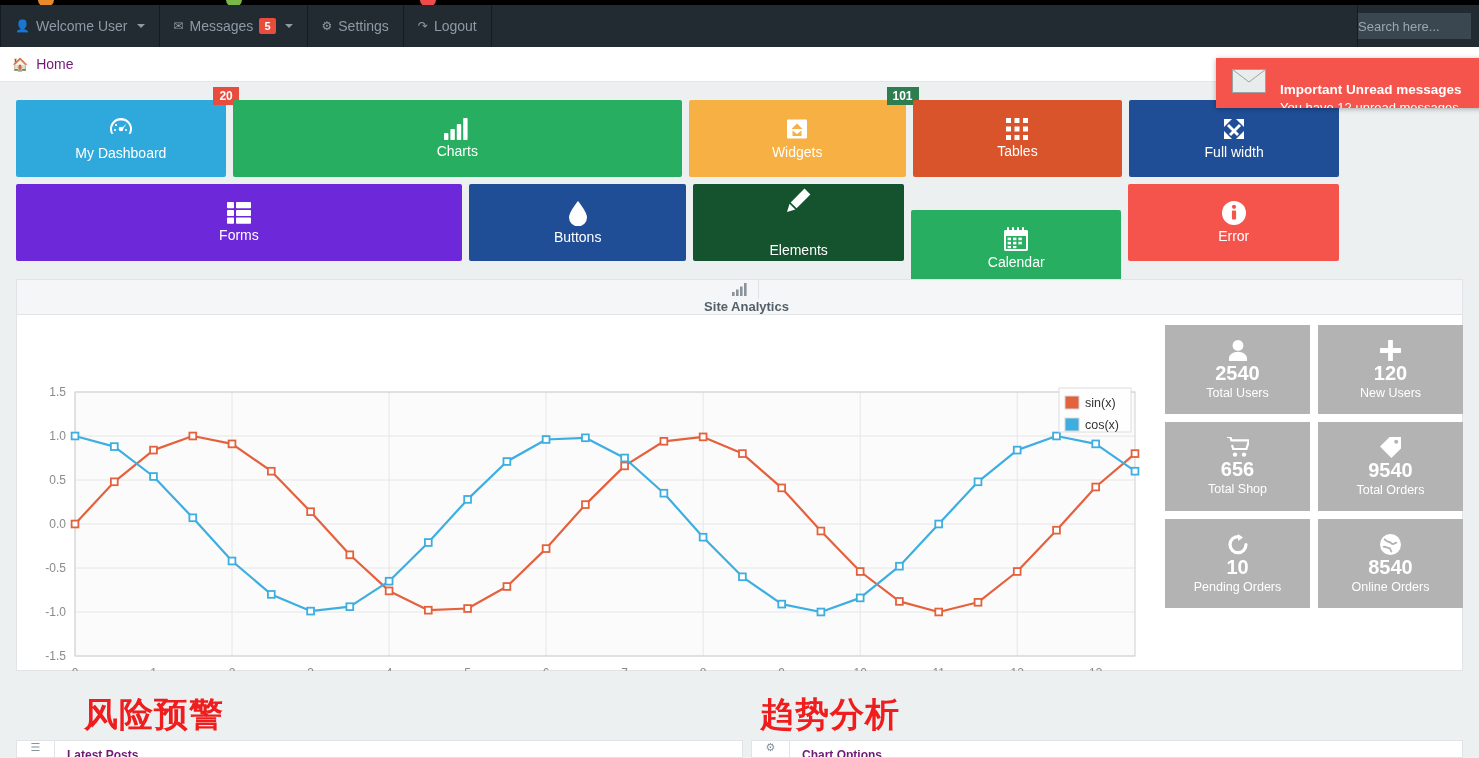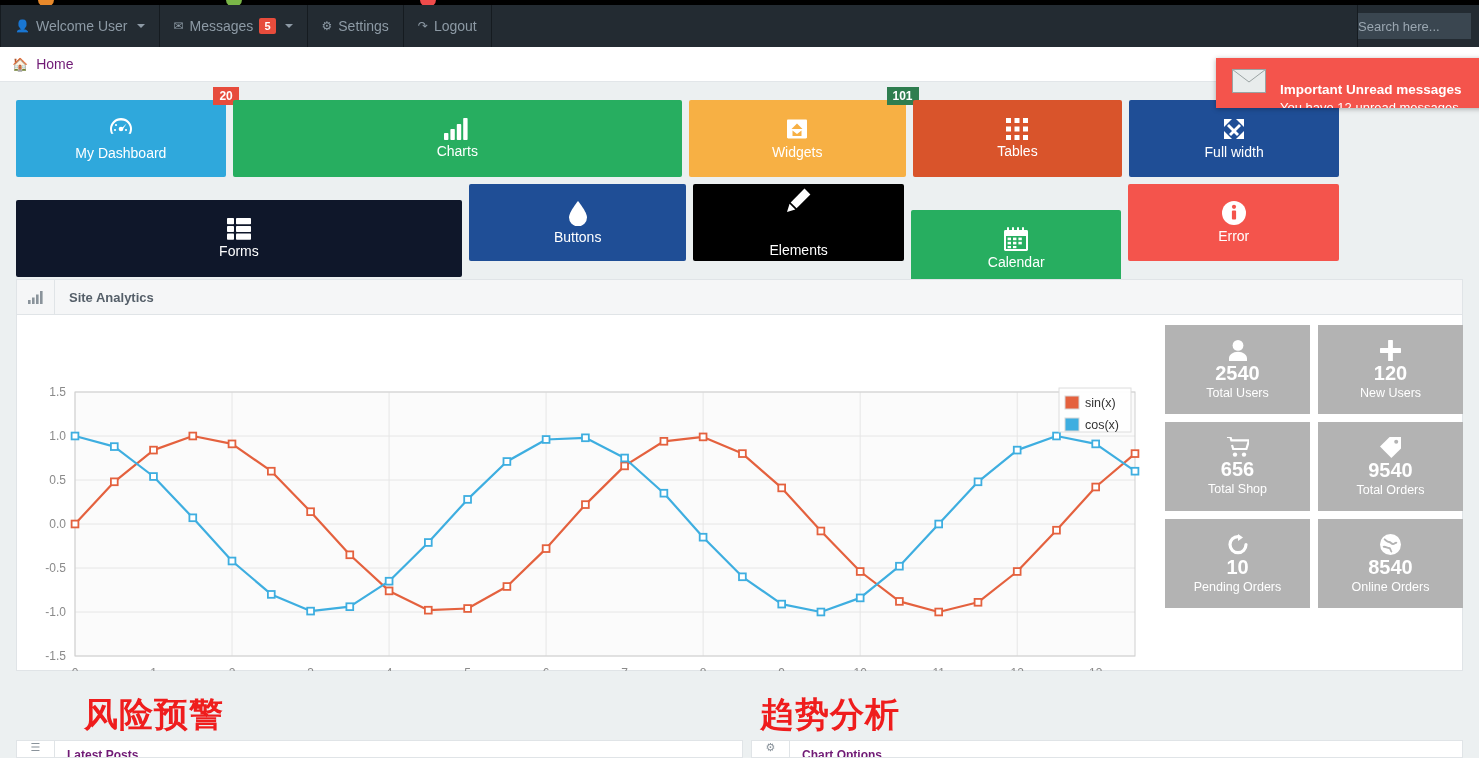--- a/index.html
+++ b/index.html
@@ -79,21 +79,21 @@
   svg.gicon { display:block; fill: #fff; }
 
   
   #analytics-panel {
     position: absolute; top: 279px; left: 16px;
     width: 1447px; height: 392px;
     background: #fff; border: 1px solid #e0e4e7;
   }
   #panel-head {
     height: 35px; background: #f5f6f7; border-bottom: 1px solid #e0e4e7;
-    display: flex; align-items: center;
+    display: flex; align-items: center; flex-direction: column;
   }
   #panel-head .head-ico-box {
     width: 38px; height: 34px; display: flex; align-items: center; justify-content: center;
     border-right: 1px solid #e0e4e7; color: #8a939b;
   }
   #panel-title { font-size: 13px; font-weight: bold; color: #555f69; padding-left: 14px; }
   #panel-body { position: relative; height: 356px; }
 
   #chart-area { position: absolute; left: 0; top: 0; width: 1140px; height: 356px; }
   #stats-area { position: absolute; left: 1148px; top: 10px; width: 300px; }
@@ -240,42 +240,42 @@
             <path d="M2 22h8l-8-8z"></path>
             <path d="M22 22v-8l-8 8z"></path>
             <path d="M7 7l10 10-2 2L5 9z"></path>
             <path d="M17 7 7 17l2 2L19 9z"></path>
           </svg>
         </div>
         <div class="tile-label">Full width</div>
       </div>
     </div>
   <div class="tile-row">
-      <div class="tile" style="background: #0f172a; width: 449px; margin-top: 16px;">
+      <div class="tile" style="background: #6d28d9; width: 449px;">
         <div class="tile-icon">
           <svg class="gicon" width="24" height="22" viewBox="0 0 24 22">
             <rect x="0" y="0" width="7" height="6.2" rx="0.8"></rect>
             <rect x="9" y="0" width="15" height="6.2" rx="0.8"></rect>
             <rect x="0" y="8" width="7" height="6" rx="0.8"></rect>
             <rect x="9" y="8" width="15" height="6" rx="0.8"></rect>
             <rect x="0" y="15.6" width="7" height="6.2" rx="0.8"></rect>
             <rect x="9" y="15.6" width="15" height="6.2" rx="0.8"></rect>
           </svg>
         </div>
         <div class="tile-label">Forms</div>
       </div>
       <div class="tile" style="background: rgb(31, 78, 150); width: 219px;">
         <div class="tile-icon">
           <svg class="gicon" width="18" height="25" viewBox="0 0 18 25">
             <path d="M9 0C9 0 0 11 0 16.4A9 9 0 0 0 18 16.4C18 11 9 0 9 0z"></path>
           </svg>
         </div>
         <div class="tile-label">Buttons</div>
       </div>
-      <div class="tile" style="background: #000000; width: 212px; gap: 30px;">
+      <div class="tile" style="background: #14532d; width: 212px; gap: 30px;">
         <div class="tile-icon">
           <svg class="gicon" width="24" height="24" viewBox="0 0 24 24">
             <path d="M17.5 0.6 23.4 6.5 9.6 20.3 3.7 14.4z"></path>
             <path d="M2.6 15.7 0 24l8.3-2.6z"></path>
           </svg>
         </div>
         <div class="tile-label">Elements</div>
       </div>
       <div class="tile" style="background: rgb(39, 174, 96); width: 212px; margin-top: 26px;">
         <div class="tile-icon">

